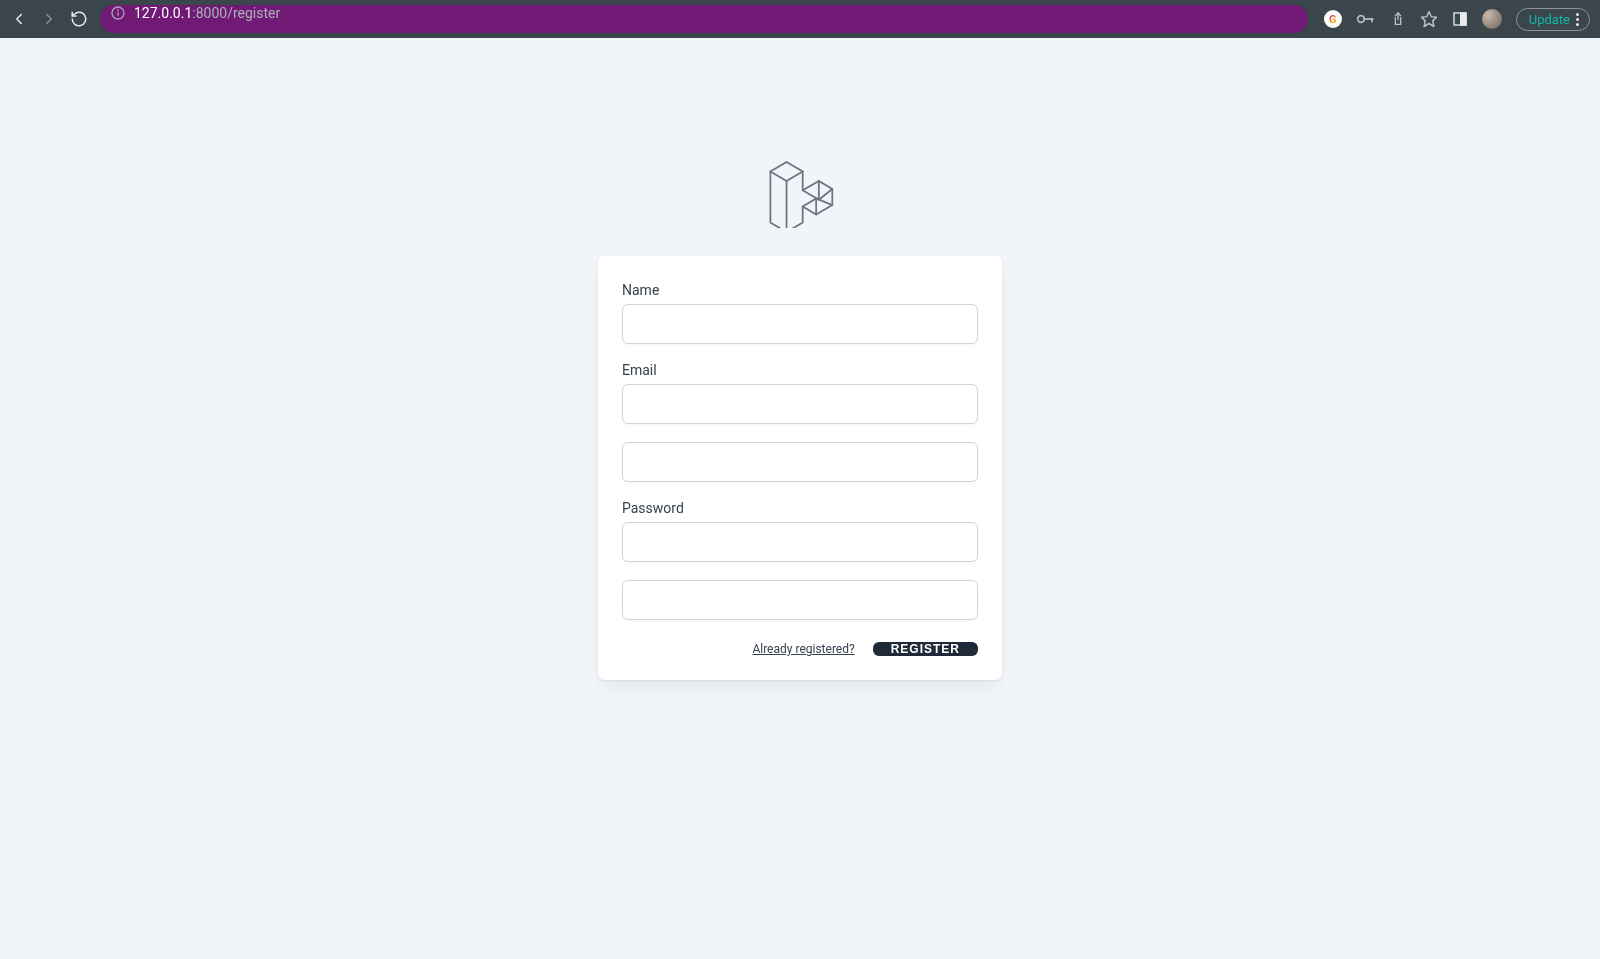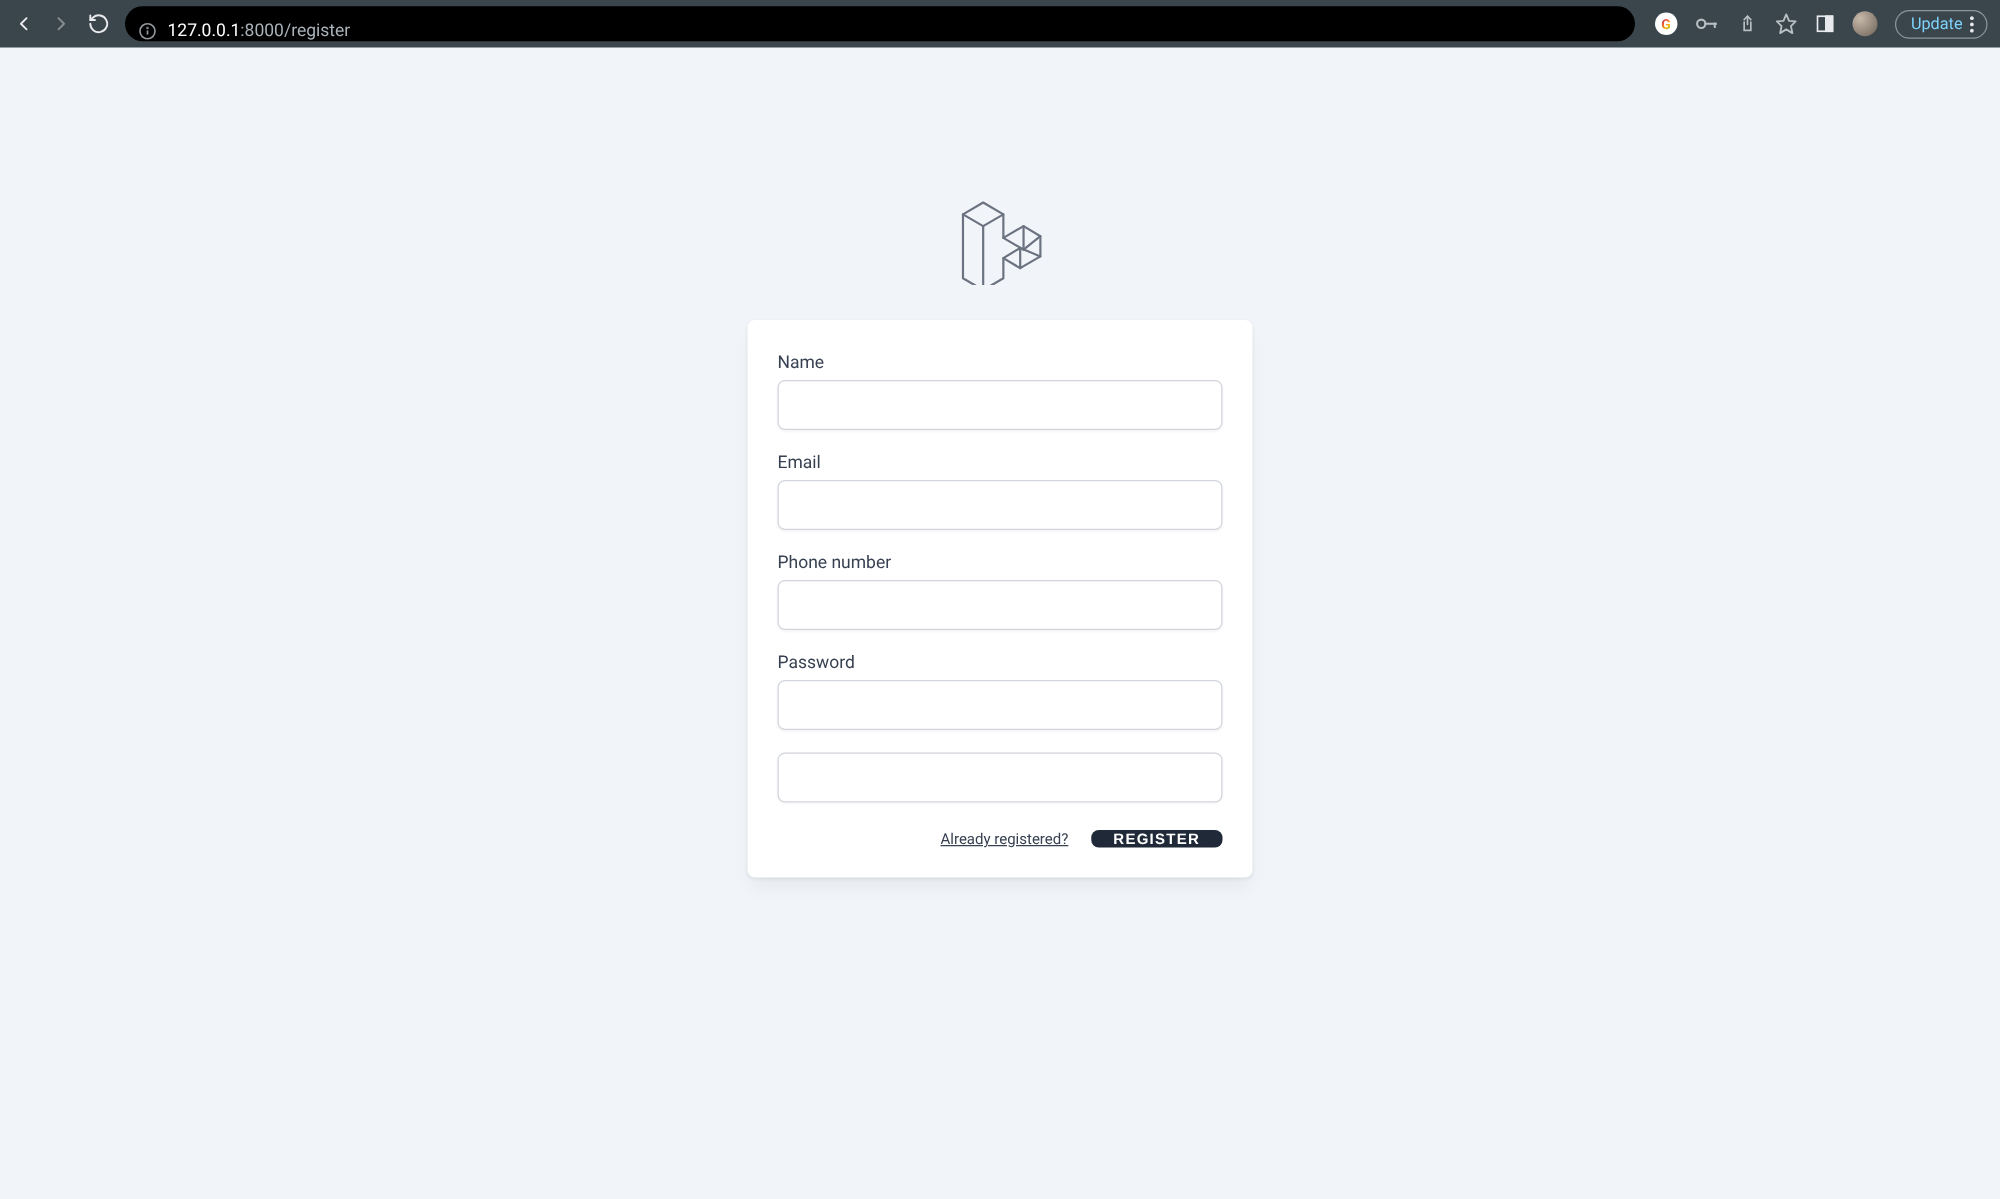--- a/index.html
+++ b/index.html
@@ -21,24 +21,24 @@
       gap: 8px;
     }
     .nav-buttons { display: flex; align-items: center; gap: 12px; margin-right: 4px; }
     .nav-btn svg { width: 18px; height: 18px; display: block; }
     .nav-btn { cursor: pointer; display: flex; align-items: center; justify-content: center; }
     .nav-btn.disabled { opacity: 0.45; cursor: default; }
 
     .address-bar {
       flex: 1;
       height: 28px;
-      background: #000000;
+      background: #701a75;
       border-radius: 14px;
       display: flex;
-      align-items: flex-end;
+      align-items: flex-start;
       padding: 0 10px;
       gap: 8px;
       color: #e8eaed;
       font-size: 14px;
     }
     .address-bar .info-icon { display:flex; align-items:center; opacity:0.8; }
     .address-bar .host { color: #fff; }
     .address-bar .path { color: #a9b2b9; }
 
     .right-icons { display: flex; align-items: center; gap: 14px; margin-left: 8px; }
@@ -46,21 +46,21 @@
     .right-icons svg { display:block; }
     .google-circle {
       width: 18px; height: 18px; border-radius:50%; background:#fff; display:flex; align-items:center; justify-content:center; font-size:11px; font-weight:700;
     }
     .avatar {
       width: 20px; height:20px; border-radius:50%;
       background: radial-gradient(circle at 30% 30%, #c7b9aa, #6d6258);
     }
     .update-btn {
       display:flex; align-items:center; gap:6px;
-      border: 1px solid #8a969d; color:#7dd3fc;
+      border: 1px solid #8a969d; color:#14b8a6;
       border-radius: 14px; padding: 3px 10px 3px 12px; font-size:13px; cursor:pointer;
     }
     .update-btn .dots { display:flex; flex-direction:column; gap:2px; }
     .update-btn .dots span { width:3px; height:3px; background:#e8eaed; border-radius:50%; }
 
     
     .page {
       height: calc(959px - 38px);
       display: flex;
       flex-direction: column;
@@ -218,21 +218,20 @@
   <div class="card">
     <div class="field">
       <label>Name</label>
       <input type="text" value="" style="">
     </div>
     <div class="field">
       <label>Email</label>
       <input type="email" value="" style="">
     </div>
     <div class="field">
-      <label>Phone number</label>
       <input type="text" value="" style="">
     </div>
     <div class="field">
       <label>Password</label>
       <input type="password" value="" style="">
     </div>
     <div class="field">
       <input type="password" value="" style="">
     </div>
 

